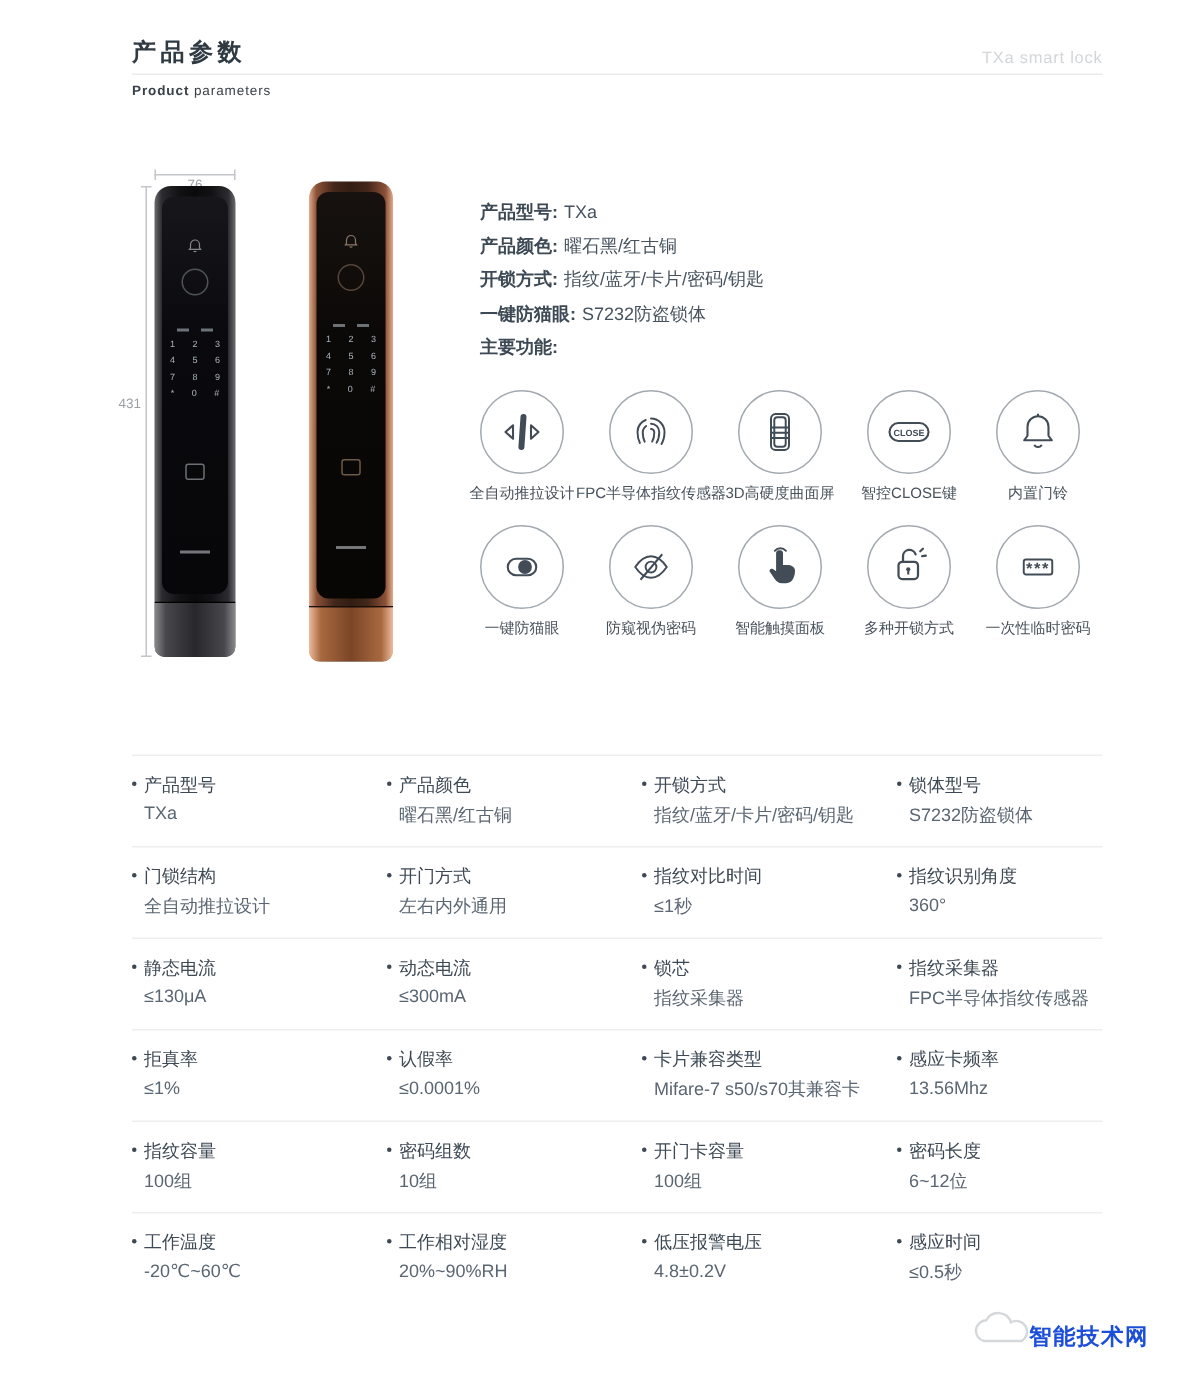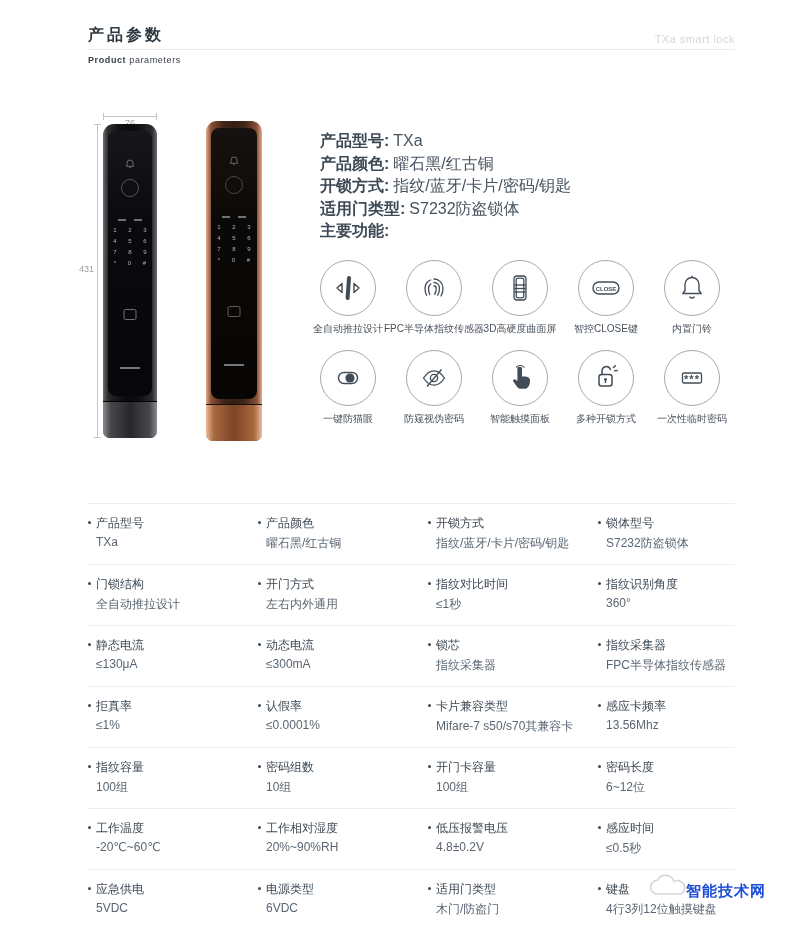--- a/index.html
+++ b/index.html
@@ -41,21 +41,21 @@
   .lock-bronze .lk-fp{border-color:#55453a;}
   .lk-kphead{position:absolute;left:50%;top:88px;transform:translateX(-50%);width:24px;display:flex;justify-content:space-between;}
   .lk-kphead span{width:8px;height:2px;background:rgba(190,200,210,.55);}
   .lk-keypad{position:absolute;left:0;right:0;top:94px;text-align:center;}
   .lk-keypad div{font-size:6px;line-height:11px;letter-spacing:5px;color:rgba(195,208,218,.85);text-indent:5px;}
   .lk-card{position:absolute;left:50%;top:178px;transform:translateX(-50%);width:11px;height:9px;border:1px solid #6a7076;border-radius:2px;}
   .lock-bronze .lk-card{border-color:#6d5a49;}
   .lk-brand{position:absolute;left:50%;top:236px;transform:translateX(-50%);width:20px;height:2px;background:rgba(225,230,235,.5);}
   
   .info{position:absolute;left:320px;top:130px;}
-  .info-line{font-size:16px;line-height:22.5px;color:#3d4954;white-space:nowrap;}
+  .info-line{font-size:12px;line-height:22.5px;color:#3d4954;white-space:nowrap;}
   .info-line b{font-weight:bold;margin-right:4px;}
   .info-line span{color:#47535e;}
   
   .feat{position:absolute;width:86px;text-align:center;}
   .feat-circle{position:absolute;left:15px;top:0;width:54px;height:54px;border:1px solid #a2a9b0;border-radius:50%;
     display:flex;align-items:center;justify-content:center;}
   .feat-label{position:absolute;left:50%;top:62px;transform:translateX(-50%);white-space:nowrap;font-size:10px;color:#48525c;}
   .feat svg{display:block;}
   
   .spec{position:absolute;left:88px;top:503px;width:647px;}
@@ -131,21 +131,21 @@
         <div class="lk-brand"></div>
       </div>
       <div class="lock-base"></div>
     </div>
   </div>
 
   <div class="info">
       <div class="info-line"><b>产品型号:</b><span>TXa</span></div>
       <div class="info-line"><b>产品颜色:</b><span>曜石黑/红古铜</span></div>
       <div class="info-line"><b>开锁方式:</b><span>指纹/蓝牙/卡片/密码/钥匙</span></div>
-      <div class="info-line"><b>适用门类型:</b><span>S7232防盗锁体</span></div>
+      <div class="info-line"><b>一键防猫眼:</b><span>S7232防盗锁体</span></div>
       <div class="info-line"><b>主要功能:</b><span></span></div>
     </div>
 
   <div id="features">
       <div class="feat" style="left: 305px; top: 260px;">
         <div class="feat-circle">
           <svg width="34" height="34" viewBox="0 0 34 34">
             <g stroke="#414c57" stroke-width="1.4" fill="none" stroke-linejoin="round">
               <path d="M11 12.5 6 17l5 4.5z"></path>
               <path d="M23 12.5 28 17l-5 4.5z"></path>
@@ -362,38 +362,20 @@
         </div>
         <div class="spec-cell" style="left: 340px;">
           <div class="lab"><span class="dot"></span>低压报警电压</div>
           <div class="val">4.8±0.2V</div>
         </div>
         <div class="spec-cell" style="left: 510px;">
           <div class="lab"><span class="dot"></span>感应时间</div>
           <div class="val">≤0.5秒</div>
         </div>
       </div>
-      <div class="spec-row">
-        <div class="spec-cell" style="left: 0px;">
-          <div class="lab"><span class="dot"></span>应急供电</div>
-          <div class="val">5VDC</div>
-        </div>
-        <div class="spec-cell" style="left: 170px;">
-          <div class="lab"><span class="dot"></span>电源类型</div>
-          <div class="val">6VDC</div>
-        </div>
-        <div class="spec-cell" style="left: 340px;">
-          <div class="lab"><span class="dot"></span>适用门类型</div>
-          <div class="val">木门/防盗门</div>
-        </div>
-        <div class="spec-cell" style="left: 510px;">
-          <div class="lab"><span class="dot"></span>键盘</div>
-          <div class="val">4行3列12位触摸键盘</div>
-        </div>
-      </div>
     </div>
 
   <div class="wm">
     <svg width="44" height="26" viewBox="0 0 44 26">
         <path d="M10 20a7 7 0 0 1 1.5-13.8A9 9 0 0 1 28 7.5 6.5 6.5 0 0 1 35 20z" fill="none" stroke="#d5d8db" stroke-width="1.6"></path>
       </svg>
     <div class="wm-text">智能技术网</div>
   </div>
 
 </div>

